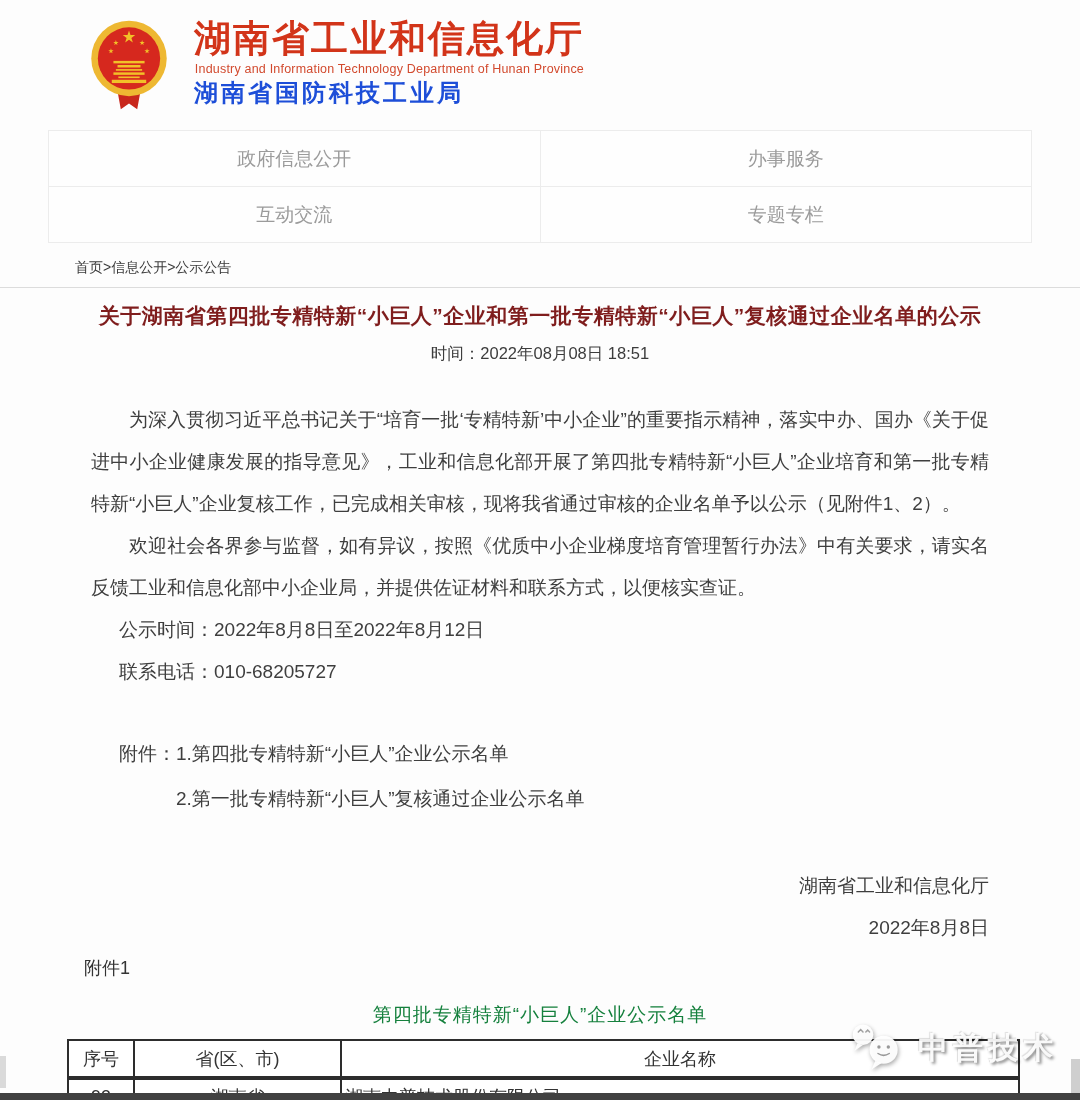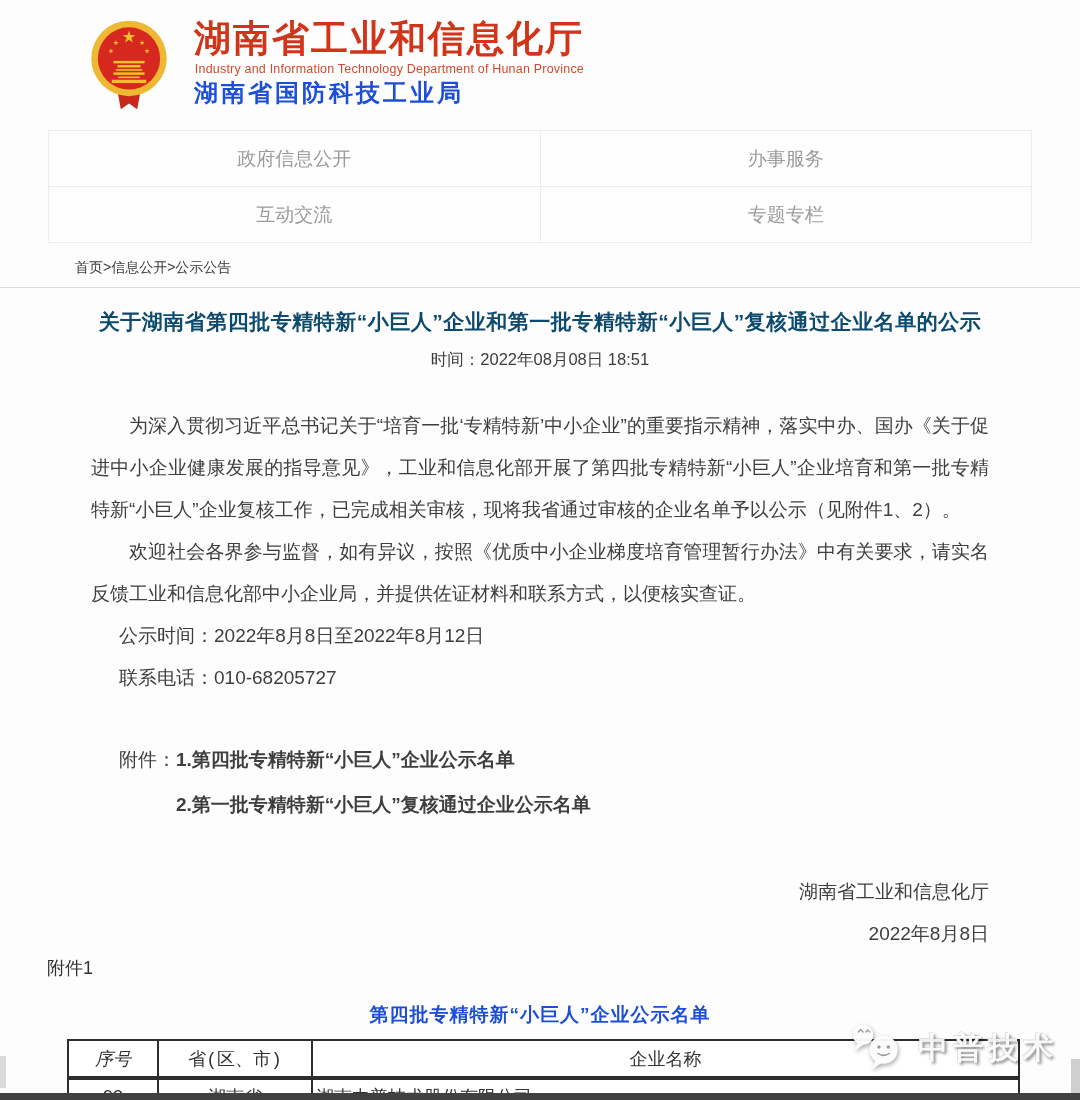--- a/index.html
+++ b/index.html
@@ -48,64 +48,64 @@
 
   
   .breadcrumb {
     margin: 16px 48px 0; padding-left: 27px;
     font-size: 14px; color: #3a3a3a; cursor: pointer;
   }
   .divider { margin-top: 10px; border-top: 1px solid #dcdcdc; }
 
   
   .article-title {
-    margin-top: 20px; text-align: center;
-    font-size: 21px; font-weight: bold; color: #0c4a6e; letter-spacing: 0.5px;
+    margin-top: 14px; text-align: center;
+    font-size: 21px; font-weight: bold; color: #7f1d1d; letter-spacing: 0.5px;
   }
   .article-time {
     margin-top: 13px; text-align: center; font-size: 16.5px; color: #3c3c3c;
   }
   .article-body {
     padding: 0 91px; margin-top: 34px;
     font-size: 19px; line-height: 42px; color: #3e3e3e; text-align: justify;
   }
   .article-body p.indent { text-indent: 2em; }
   .meta-line { padding-left: 28px; }
   .attachments { margin-top: 38px; line-height: 45px; }
   .att-line-1 { padding-left: 28px; }
   .att-line-2 { padding-left: 85px; }
-  .att-link { cursor: pointer; font-weight: bold; }
+  .att-link { cursor: pointer; }
   .signature { margin-top: 44px; text-align: right; line-height: 42px; }
 
   
   .appendix { position: absolute; left: 0; right: 0; top: 948px; }
-  .appendix-label { padding-left: 47px; margin-top: 8px; font-size: 18px; color: #333; }
+  .appendix-label { padding-left: 84px; margin-top: 8px; font-size: 18px; color: #333; }
   .appendix-title {
     margin-top: 22px; text-align: center;
-    font-size: 19px; font-weight: bold; color: #1d4ed8; letter-spacing: 1px;
+    font-size: 19px; font-weight: normal; color: #15803d; letter-spacing: 1px;
   }
   table.company-table {
     margin: 11px 0 0 67px; width: 953px;
     border-collapse: separate; border-spacing: 0;
     border: 2px solid #2d2d2d;
     font-size: 18px; color: #333; background: #fff;
   }
   .company-table th {
     font-weight: normal; height: 37px;
     border-right: 2px solid #2d2d2d; border-bottom: 2px solid #2d2d2d;
     text-align: center;
   }
   .company-table td {
     height: 36px;
     border-right: 2px solid #2d2d2d; border-top: 2px solid #2d2d2d;
     text-align: center;
   }
   .company-table th:last-child, .company-table td:last-child { border-right: none; }
-  .col-no { width: 90px; font-style: italic; }
-  .col-prov { width: 154px; font-family: Liberation Mono, monospace; }
+  .col-no { width: 66px; }
+  .col-prov { width: 207px; }
   .company-table td.cell-company { text-align: left; padding-left: 3px; }
 
   
   .watermark {
     position: absolute; top: 1020px; right: 22px; z-index: 5;
     display: flex; align-items: center; gap: 10px; pointer-events: none;
   }
   .watermark svg { filter: drop-shadow(1px 2px 2px rgba(0,0,0,0.35)); }
   .watermark-text {
     font-size: 30px; letter-spacing: 5px; color: rgba(255,255,255,0.93);

